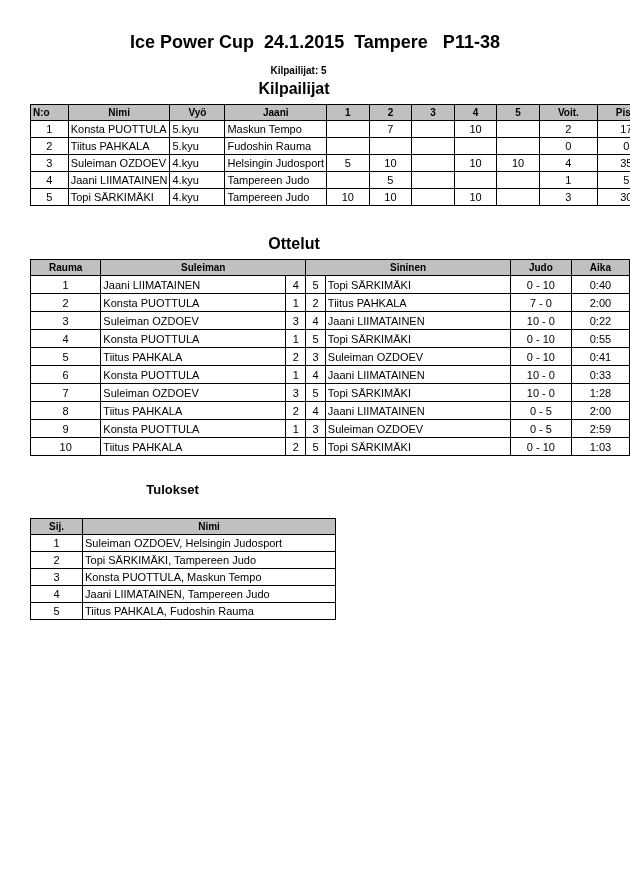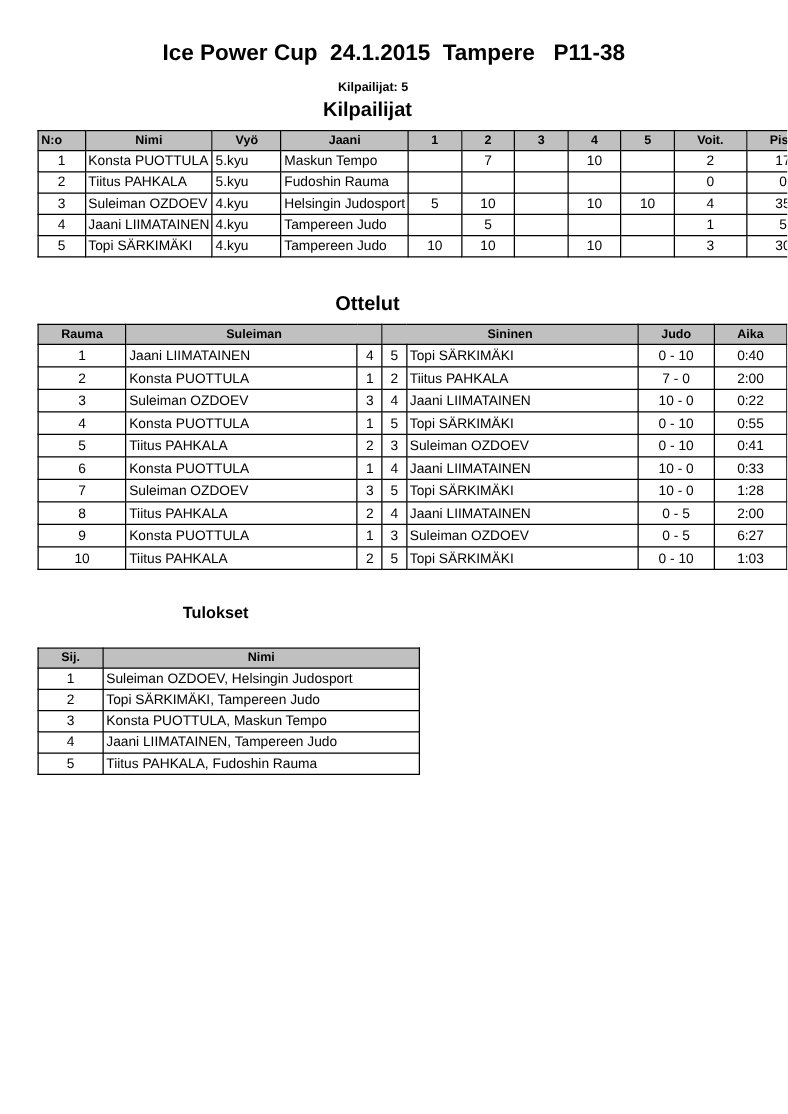--- a/index.html
+++ b/index.html
@@ -253,21 +253,21 @@
         <td class="c">0 - 5</td>
         <td class="c">2:00</td>
       </tr>
       <tr>
         <td class="c">9</td>
         <td class="l">Konsta PUOTTULA</td>
         <td class="c">1</td>
         <td class="c">3</td>
         <td class="l">Suleiman OZDOEV</td>
         <td class="c">0 - 5</td>
-        <td class="c">6:27</td>
+        <td class="c">2:59</td>
       </tr>
       <tr>
         <td class="c">10</td>
         <td class="l">Tiitus PAHKALA</td>
         <td class="c">2</td>
         <td class="c">5</td>
         <td class="l">Topi SÄRKIMÄKI</td>
         <td class="c">0 - 10</td>
         <td class="c">1:03</td>
       </tr>

